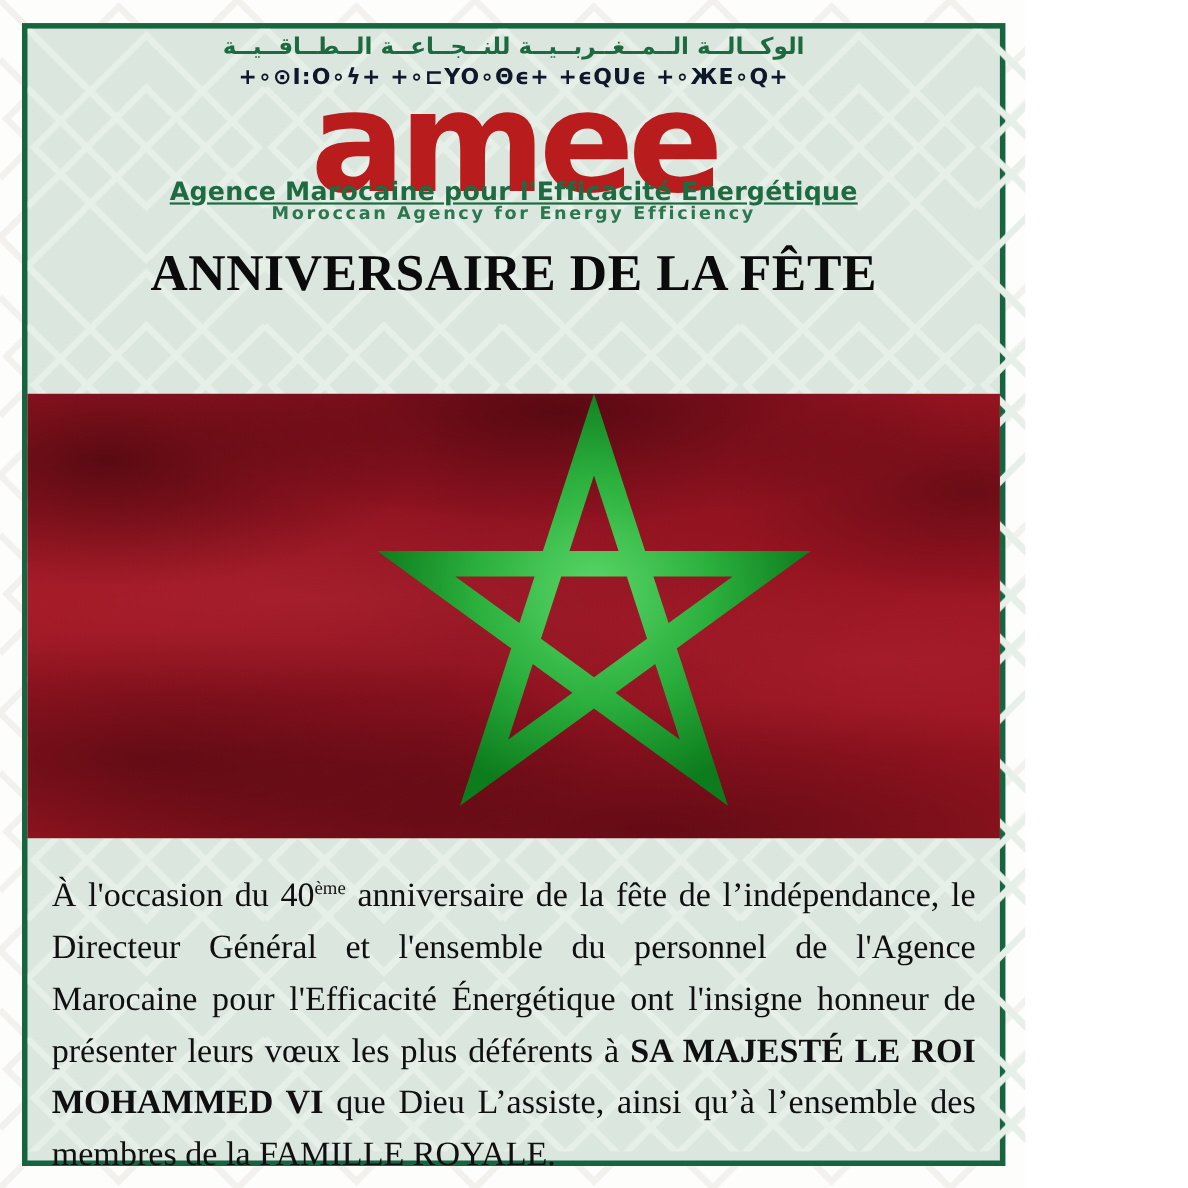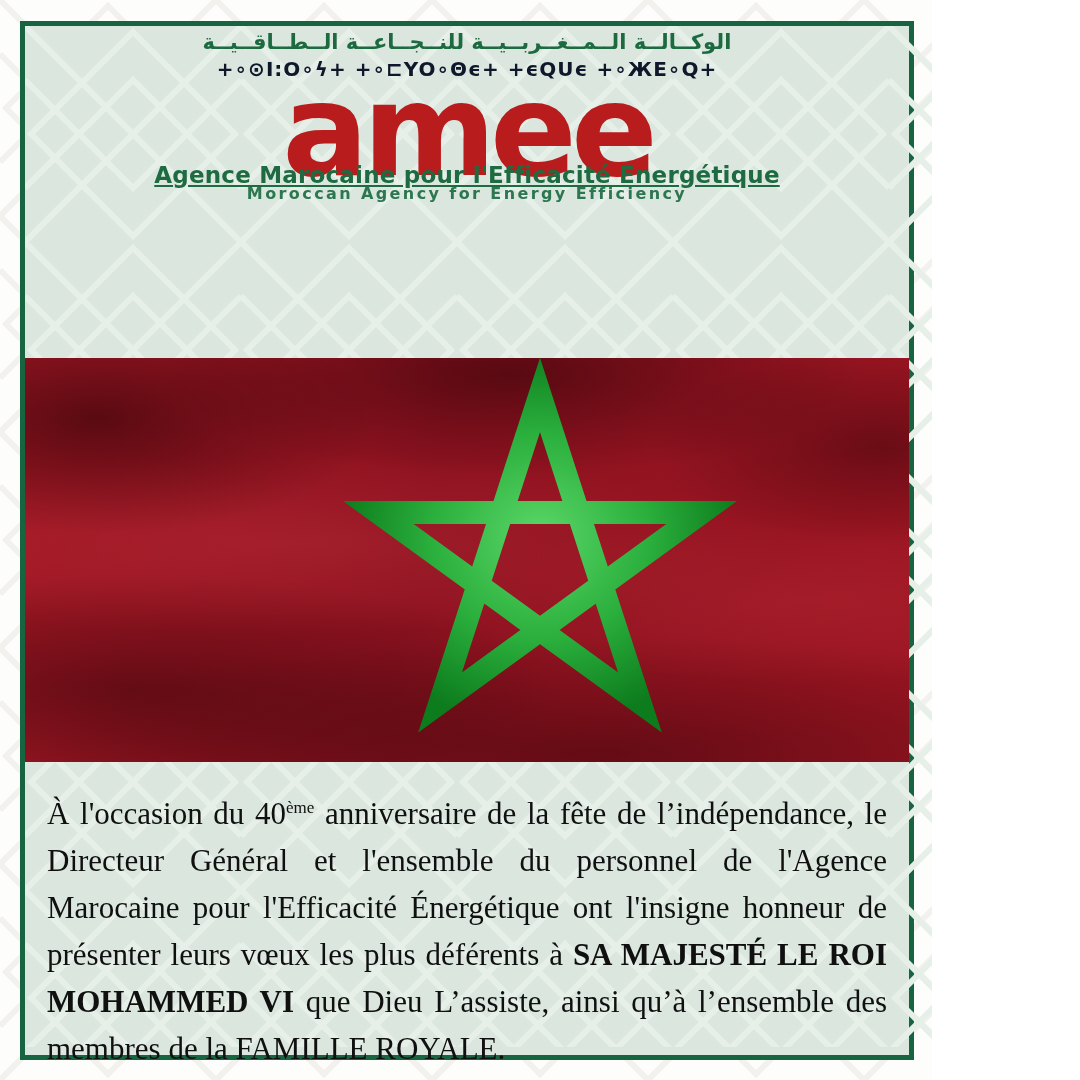--- a/index.html
+++ b/index.html
@@ -111,20 +111,21 @@
 
     <div>
       <div class="abs arabic-name">الوكــالــة الــمــغــربــيــة للنــجــاعــة الــطــاقــيــة</div>
       <div class="abs tifinagh-name">+∘⊙I:O∘ϟ+ +∘⊏YO∘Θϵ+ +ϵQUϵ +∘ЖE∘Q+</div>
       <div class="abs wordmark">amee</div>
       <div class="abs tagline-fr">Agence Marocaine pour l'Efficacité Energétique</div>
       <div class="abs tagline-en">Moroccan Agency for Energy Efficiency</div>
     </div>
 
     <h1 class="abs title" style="margin:0; font-weight:bold;">
+      <span style="display:block;">ANNIVERSAIRE DE LA FÊTE</span>
     </h1>
 
     <div class="flag">
       <svg width="1030" height="404" viewBox="0 0 1030 404">
         <path d="M515 37 L614.9 344.5 L353.3 154.5 L676.7 154.5 L415.1 344.5 Z" fill="none" stroke="url(#starGrad)" stroke-width="23" stroke-miterlimit="8"></path>
       </svg>
     </div>
 
     <p class="message" style="margin:0;">
       <span>À l'occasion du 40</span><sup>ème</sup><span> anniversaire de la fête de l’indépendance, le Directeur Général et l'ensemble du personnel de l'Agence Marocaine pour l'Efficacité Énergétique ont l'insigne honneur de présenter leurs vœux les plus déférents à </span><b>SA MAJESTÉ LE ROI MOHAMMED VI</b><span> que Dieu L’assiste, ainsi qu’à l’ensemble des membres de la FAMILLE ROYALE.</span>

